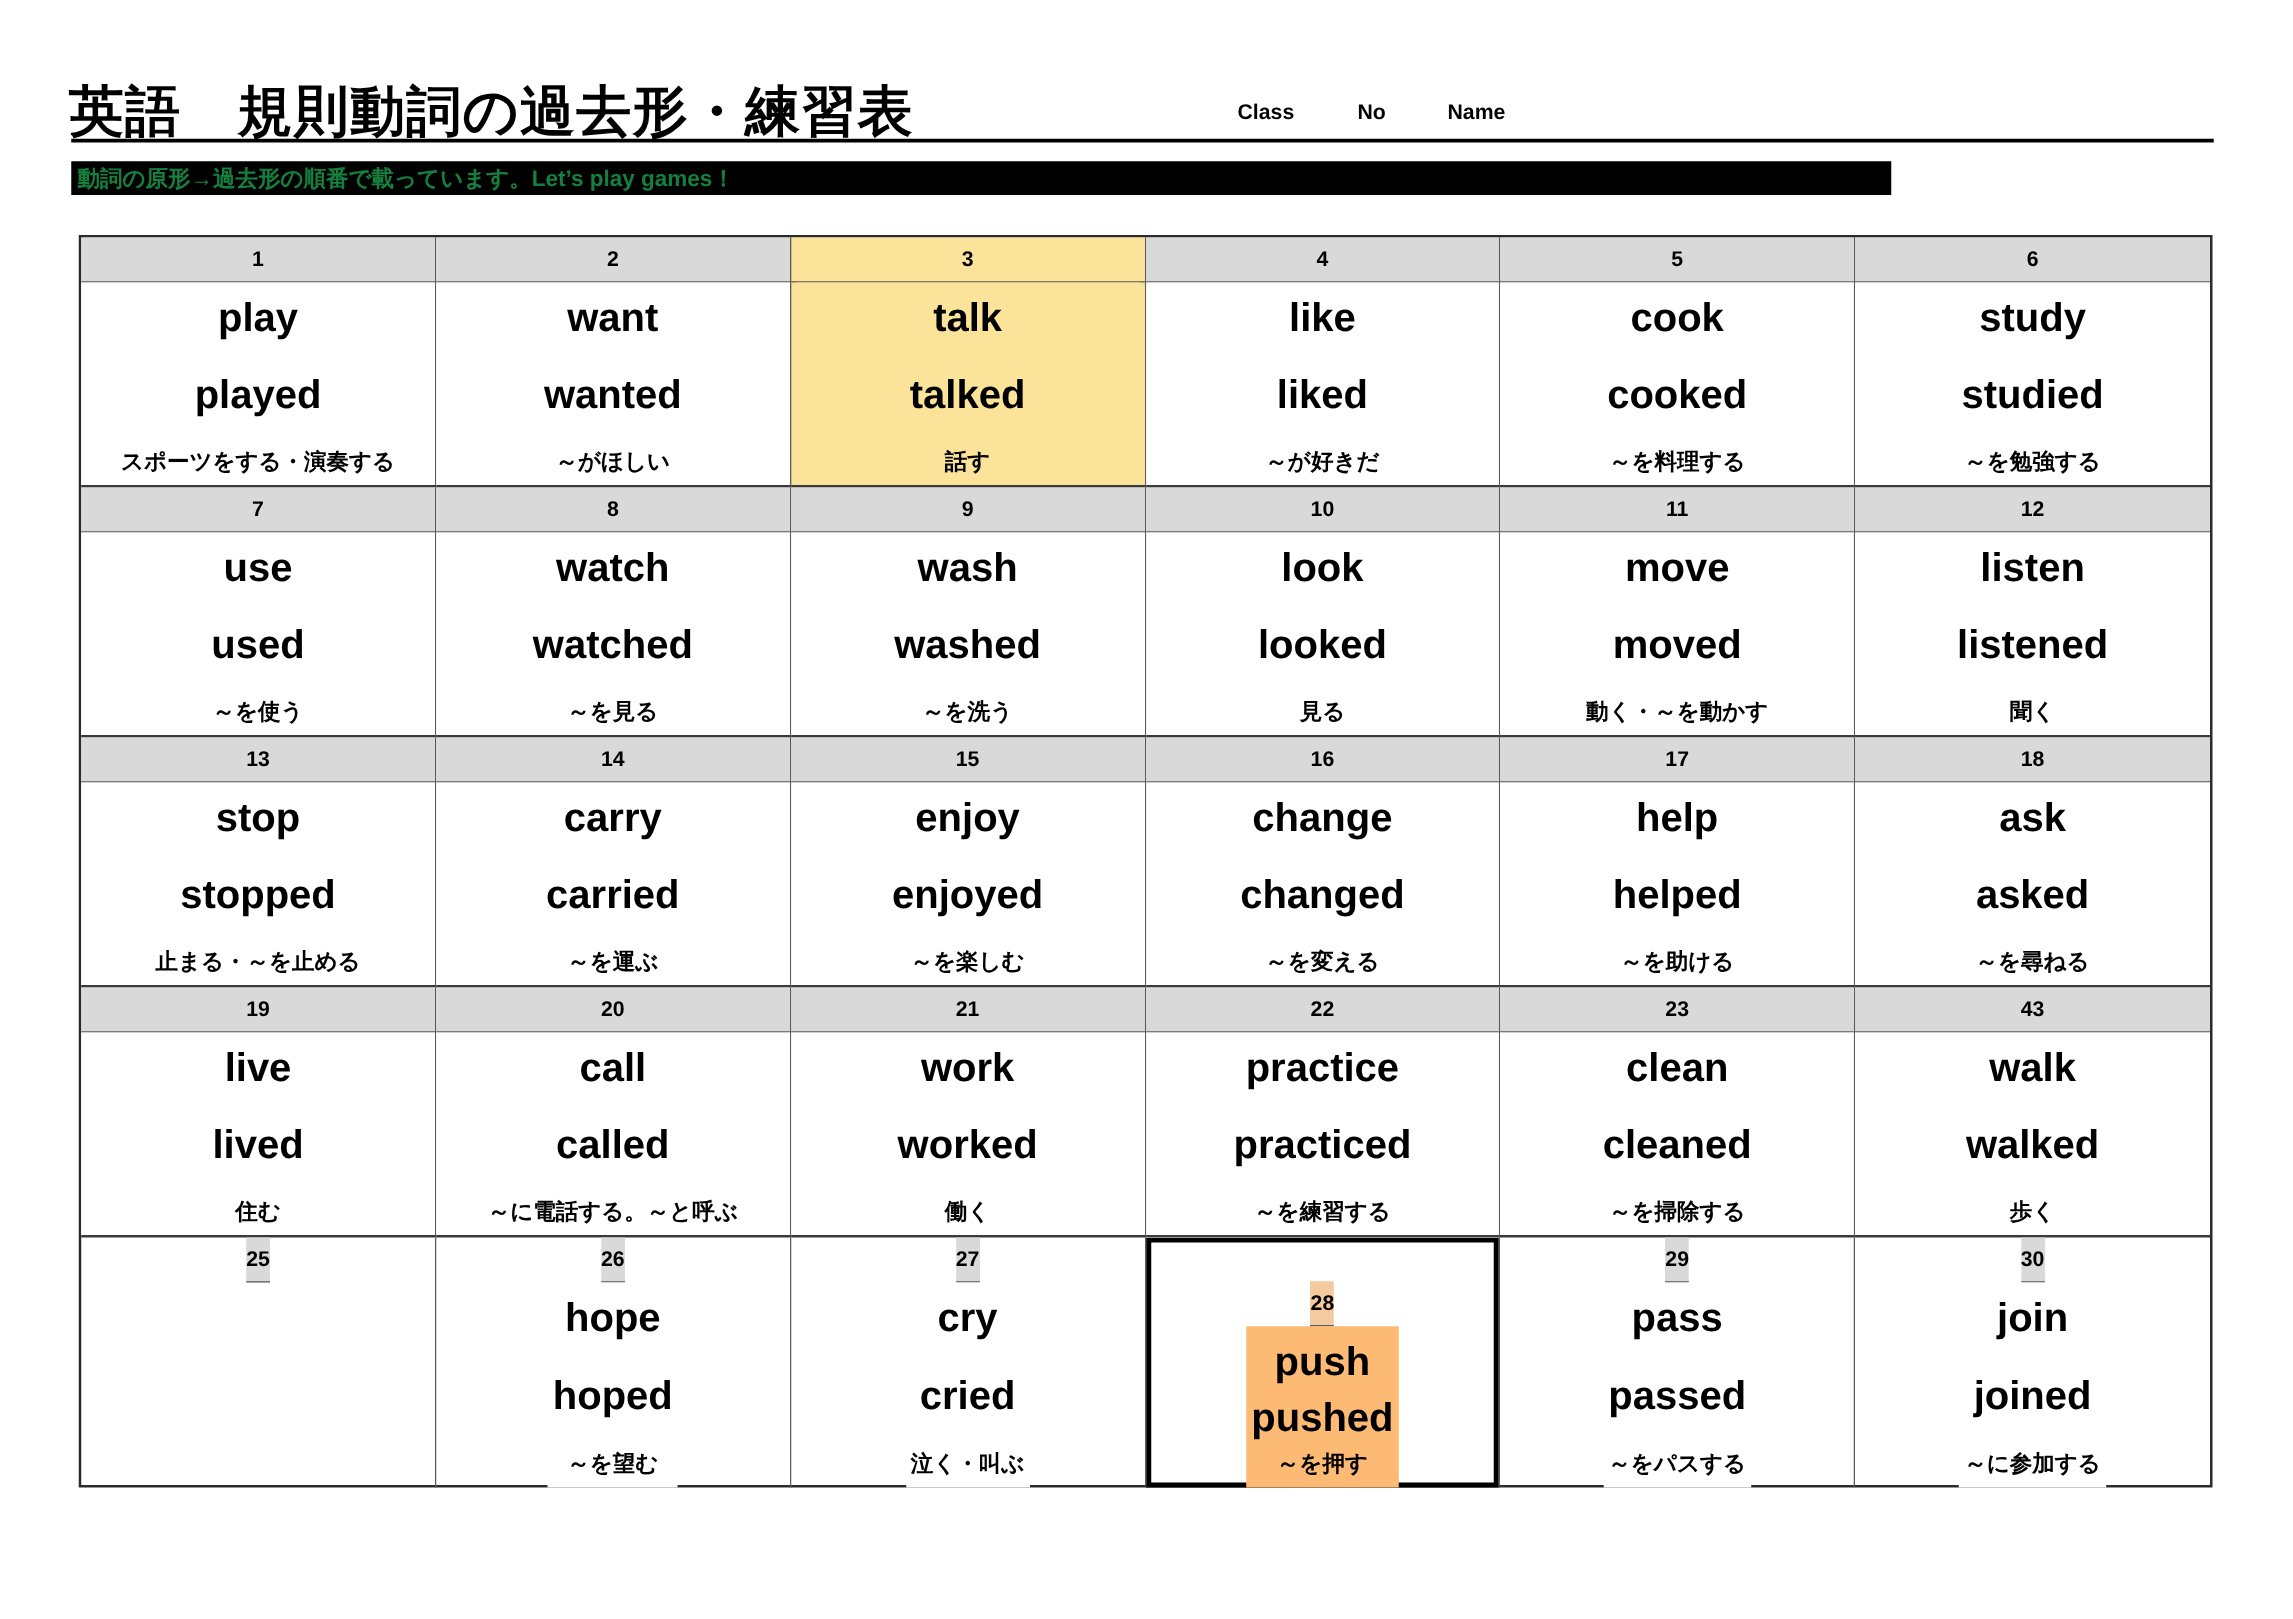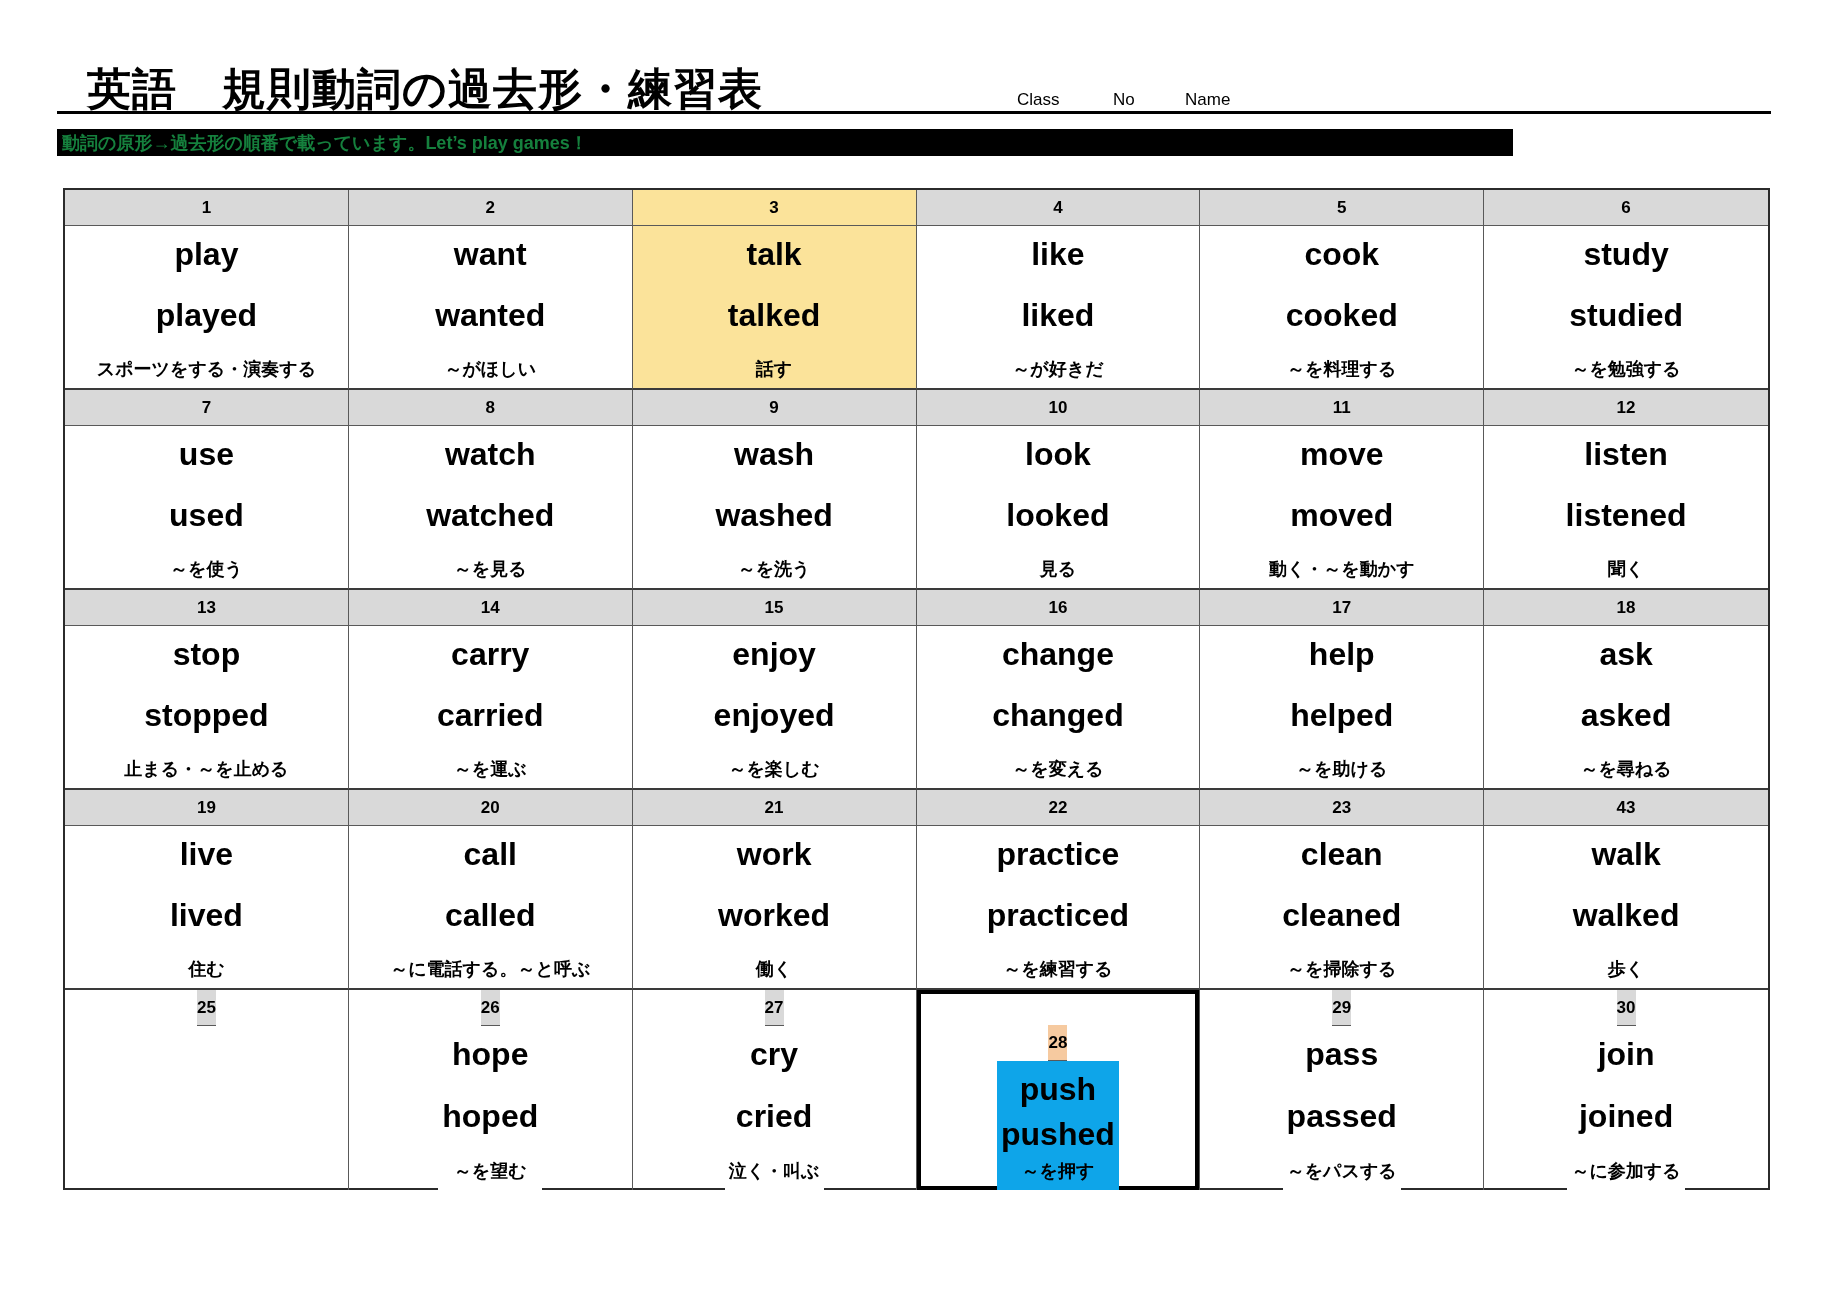--- a/index.html
+++ b/index.html
@@ -8,25 +8,24 @@
     width:1834px;height:1295px;
     background:#ffffff;
     font-family:"Liberation Sans","DejaVu Sans",sans-serif;
     color:#000;
     overflow:hidden;
   }
   .title{
     position:absolute;left:55px;top:60px;
     font-size:44px;font-weight:800;letter-spacing:1px;
     white-space:nowrap;
-    margin-left:32px;
   }
   .head-label{
-    position:absolute;top:90px;
-    font-size:17px;font-weight:400;margin-left:27px;
+    position:absolute;top:80px;
+    font-size:17px;font-weight:700;
   }
   .lbl-class{left:990px;}
   .lbl-no{left:1086px;}
   .lbl-name{left:1158px;}
   .head-rule{
     position:absolute;left:57px;top:111px;
     width:1714px;height:3px;background:#000;
   }
   .banner{
     position:absolute;left:57px;top:129px;
@@ -329,21 +328,21 @@
       <div class="num">27</div>
       <div class="body">
         <div class="base">cry</div>
         <div class="past">cried</div>
         <div class="meaning">泣く・叫ぶ</div>
       </div>
     </div>
 
     <div class="cell hl">
       <div class="num" style="background: rgb(246, 202, 160); margin-top: 35px;">28</div>
-      <div class="body" style="background: #0ea5e9;">
+      <div class="body" style="background: #fdba74;">
         <div class="base">push</div>
         <div class="past">pushed</div>
         <div class="meaning">～を押す</div>
       </div>
     </div>
 
     <div class="cell">
       <div class="num">29</div>
       <div class="body">
         <div class="base">pass</div>

